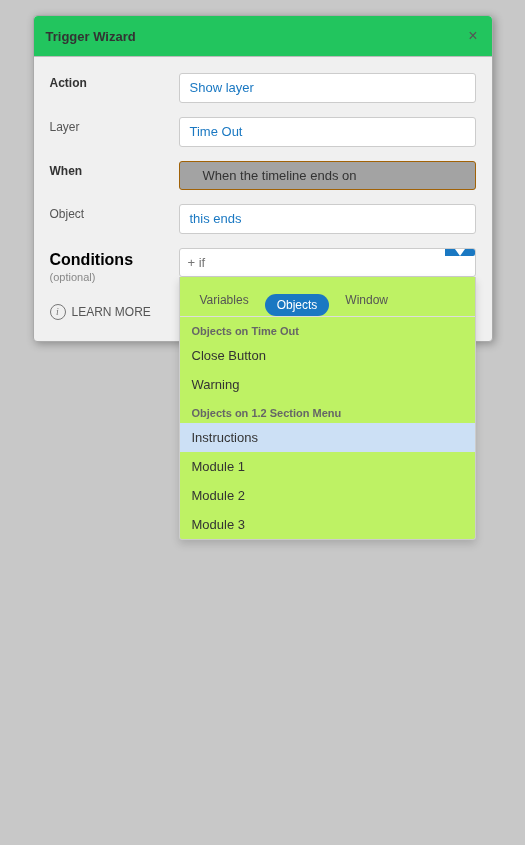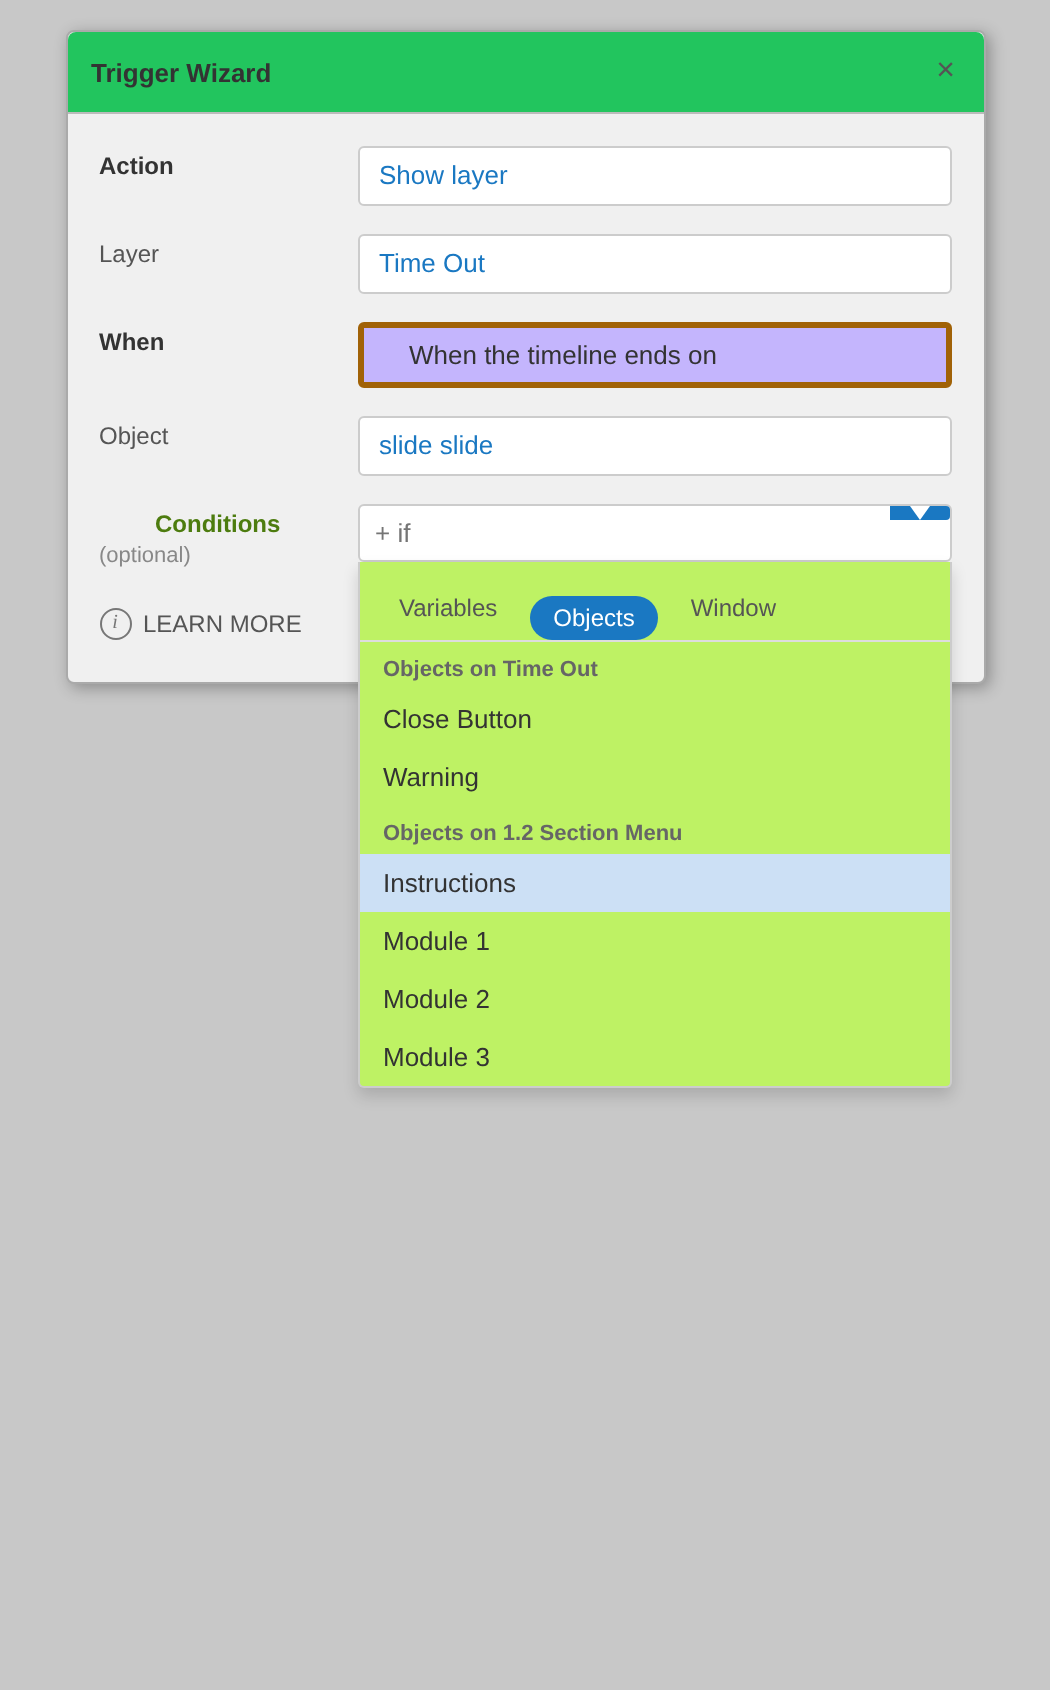--- a/index.html
+++ b/index.html
@@ -79,45 +79,44 @@
       background: #fff;
       border: 1px solid #ccc;
       border-radius: 3px;
       padding: 6px 10px;
       color: #1a78c2;
       font-size: 13px;
       min-height: 30px;
     }
 
     .when-block {
-      background: #c4b5fd;
-      border: 3px solid #a16207;
+      background: #a3a3a3;
+      border: 1px solid #a16207;
       border-radius: 3px;
       padding: 6px 23px;
       flex: 1;
     }
 
     .when-text {
       color: #333;
       font-size: 13px;
     }
 
     
     .conditions-label-block {
       width: 90px;
       flex-shrink: 0;
       padding-top: 3px;
     }
 
     .conditions-label {
       font-weight: 600;
-      color: #4d7c0f;
-      font-size: 12px;
+      color: #000000;
+      font-size: 16px;
       display: block;
-      margin-left: 28px;
     }
 
     .conditions-sub {
       color: #888;
       font-size: 11px;
     }
 
     .conditions-control {
       flex: 1;
       position: relative;
@@ -282,21 +281,21 @@
       <div class="field-label bold">When</div>
       <div class="when-block">
         <span class="when-text">When the</span>
         <span class="when-text underline">timeline ends</span>
         <span class="when-text">on</span>
       </div>
     </div>
 
     <div class="field-row">
       <div class="field-label">Object</div>
-      <div class="field-content">slide slide</div>
+      <div class="field-content">this ends</div>
     </div>
 
     <div class="field-row">
       <div class="conditions-label-block">
         <span class="conditions-label">Conditions</span>
         <span class="conditions-sub">(optional)</span>
       </div>
       <div class="conditions-control">
         <div class="conditions-input-row">
           <input class="conditions-input" type="text" value="" placeholder="+ if" style="">

